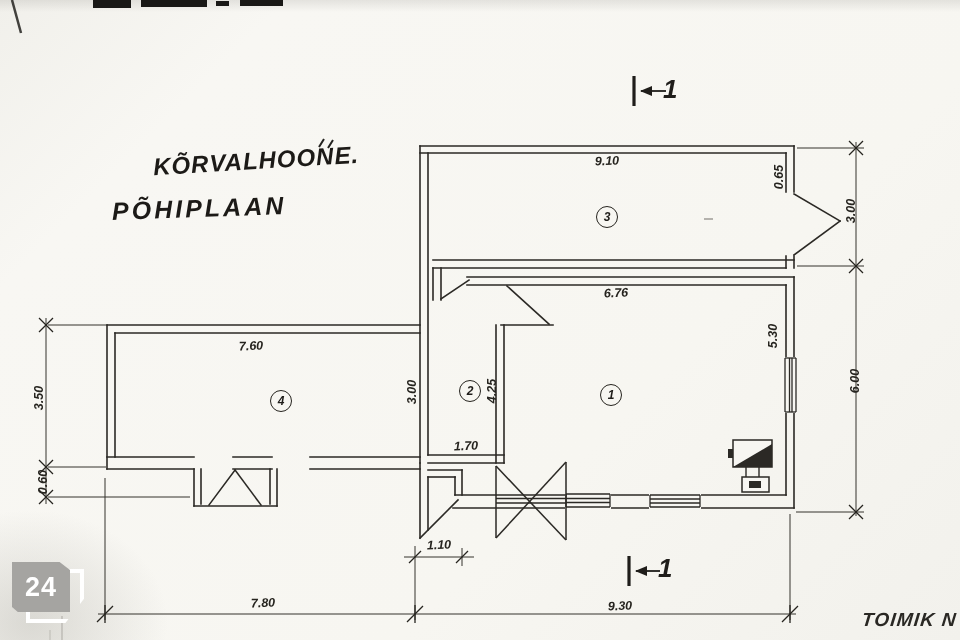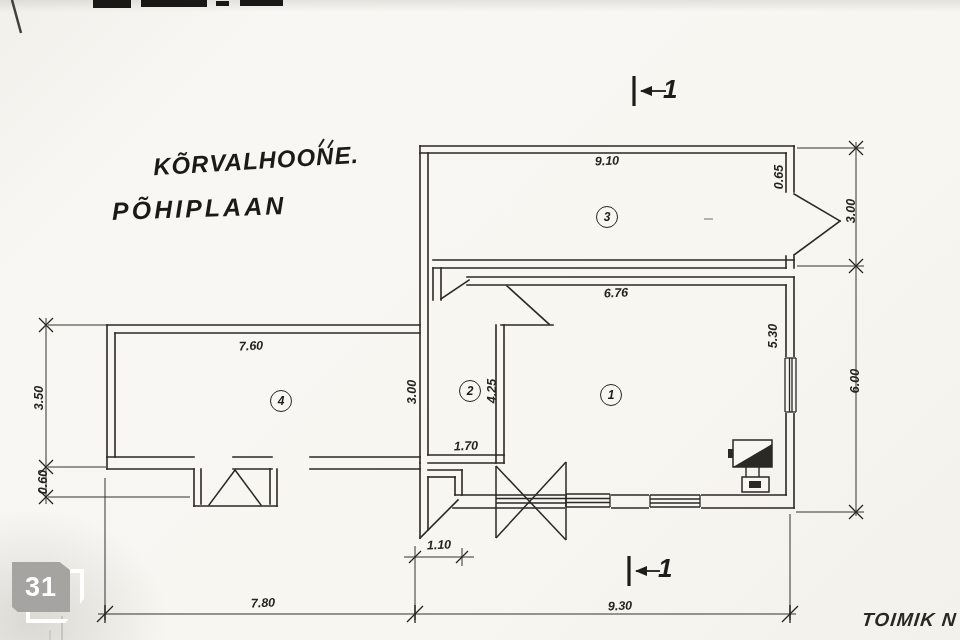--- a/index.html
+++ b/index.html
@@ -237,19 +237,19 @@
   <span class="vlab" style="left:412px;top:392px;">3.00</span>
   <span class="vlab" style="left:39px;top:398px;">3.50</span>
   <span class="vlab" style="left:43px;top:482px;">0.60</span>
 
   <span class="section-num" style="left:663px;top:74px;">1</span>
   <span class="section-num" style="left:658px;top:553px;">1</span>
 
   <div class="badge-wrap">
     <div class="badge-outline"></div>
     <div class="badge-face">
-      <span>31</span>
+      <span>24</span>
     </div>
   </div>
 
   <div class="doc-label">TOIMIK N</div>
 
 </div>
 
 </body></html>

